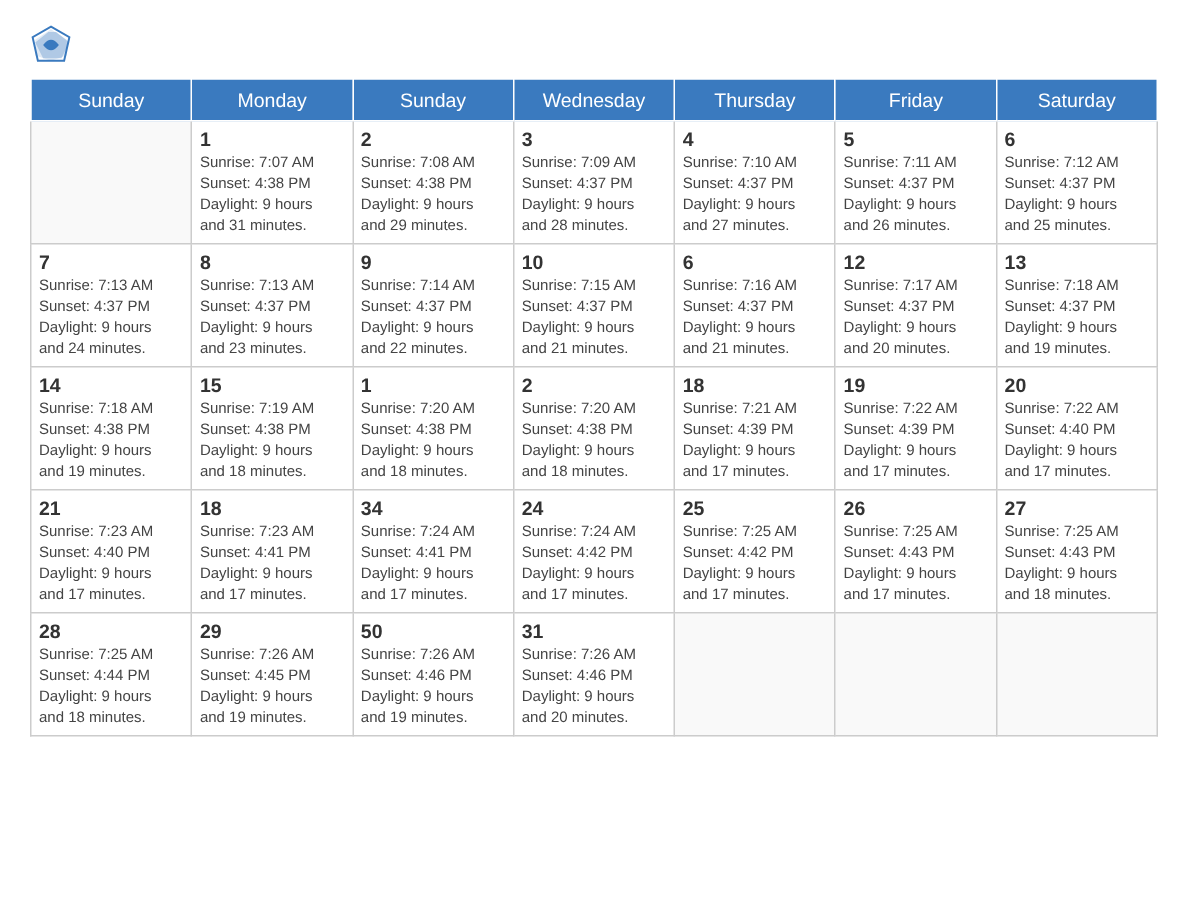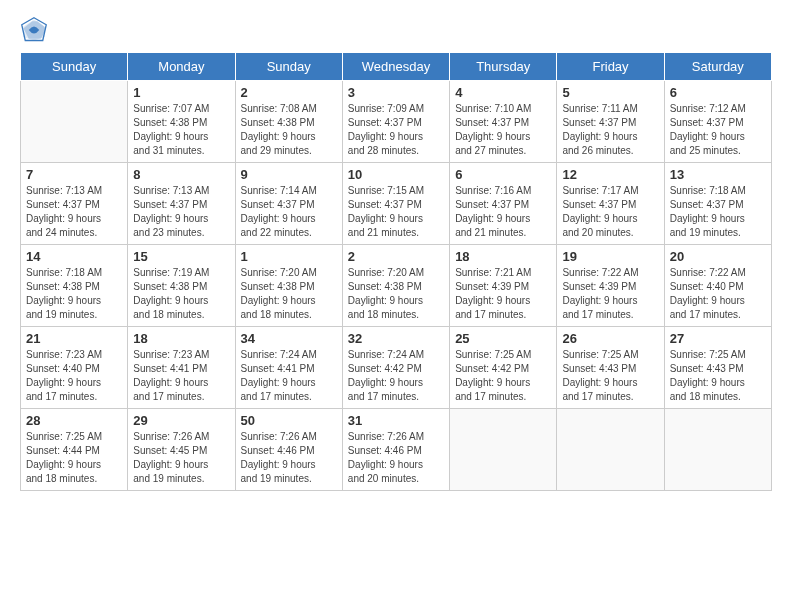--- a/index.html
+++ b/index.html
@@ -228,21 +228,21 @@
           </td>
           <td>
             <span class="day-num">18</span>
             <div class="day-info">Sunrise: 7:23 AM<br>Sunset: 4:41 PM<br>Daylight: 9 hours<br>and 17 minutes.</div>
           </td>
           <td>
             <span class="day-num">34</span>
             <div class="day-info">Sunrise: 7:24 AM<br>Sunset: 4:41 PM<br>Daylight: 9 hours<br>and 17 minutes.</div>
           </td>
           <td>
-            <span class="day-num">32</span>
+            <span class="day-num">24</span>
             <div class="day-info">Sunrise: 7:24 AM<br>Sunset: 4:42 PM<br>Daylight: 9 hours<br>and 17 minutes.</div>
           </td>
           <td>
             <span class="day-num">25</span>
             <div class="day-info">Sunrise: 7:25 AM<br>Sunset: 4:42 PM<br>Daylight: 9 hours<br>and 17 minutes.</div>
           </td>
           <td>
             <span class="day-num">26</span>
             <div class="day-info">Sunrise: 7:25 AM<br>Sunset: 4:43 PM<br>Daylight: 9 hours<br>and 17 minutes.</div>
           </td>

